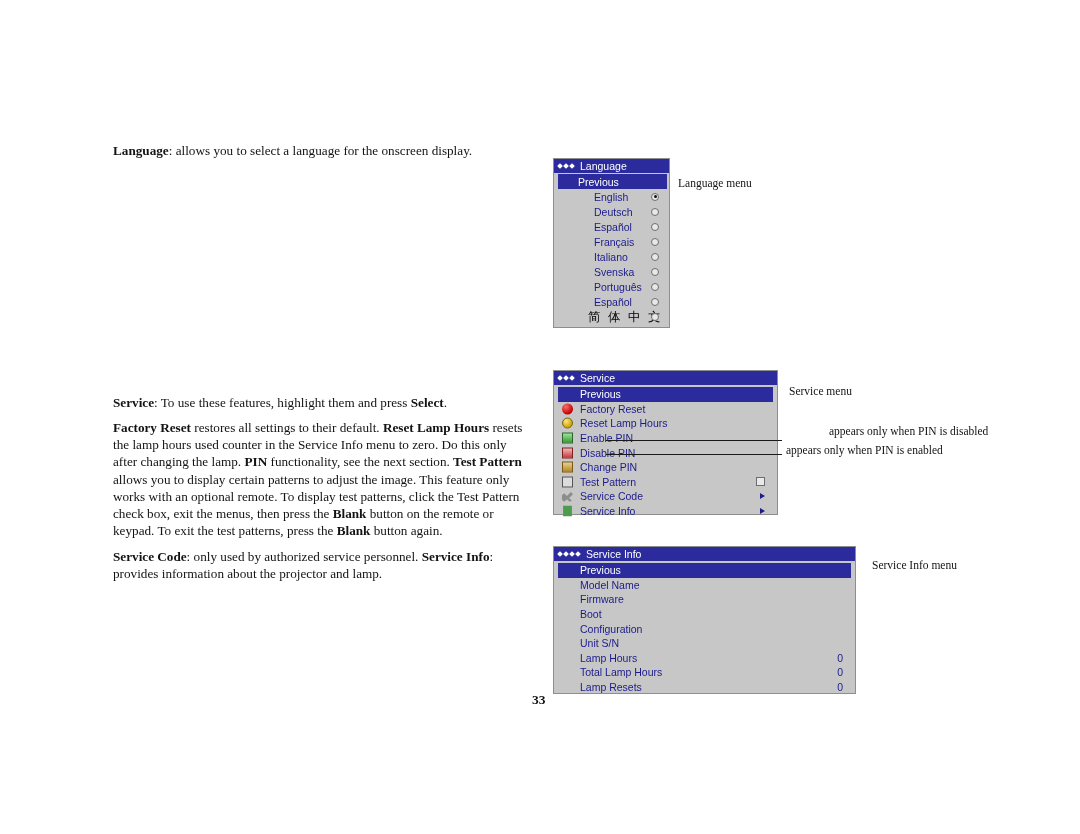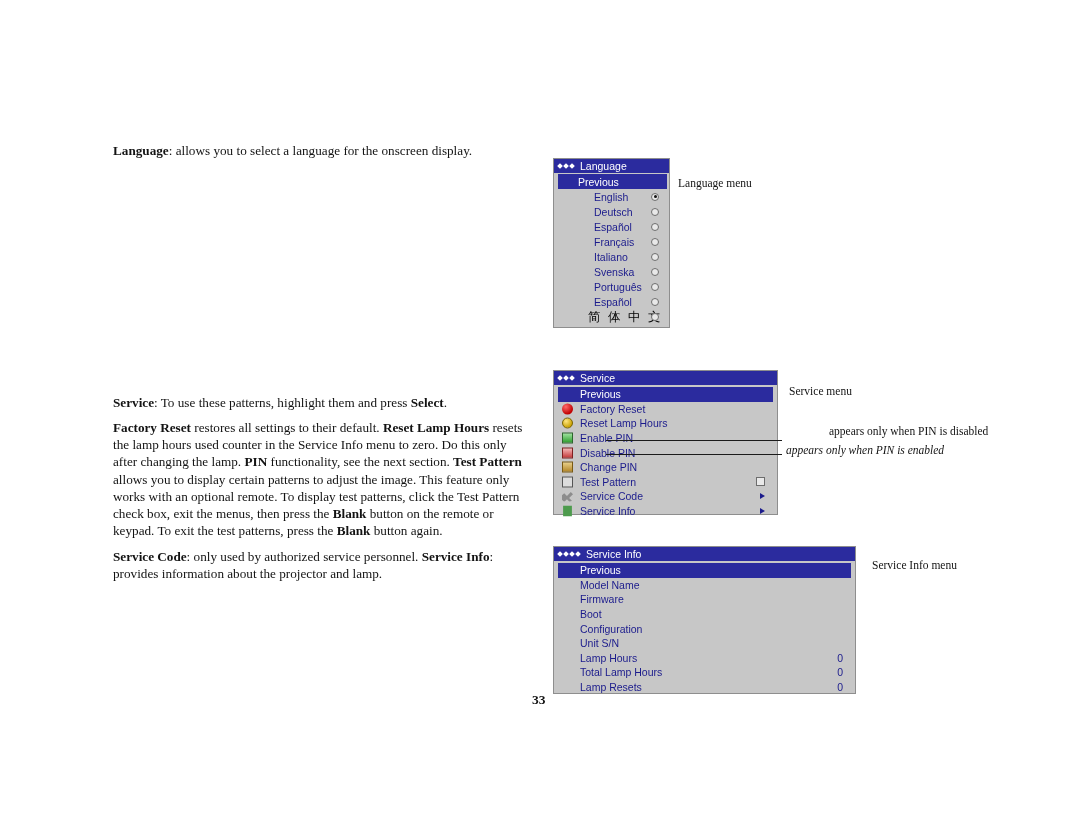--- a/index.html
+++ b/index.html
@@ -46,21 +46,21 @@
   .caption {
     position: absolute;
     font-family: "Liberation Serif", serif;
     font-size: 11.5px;
     color: #131313;
     white-space: nowrap;
   }
   #cap-language { left: 678px; top: 173px; }
   #cap-service  { left: 789px; top: 381px; }
   #cap-pin-disabled { left: 786px; top: 421px; margin-left: 43px; }
-  #cap-pin-enabled  { left: 786px; top: 440px; font-style: italic; }
+  #cap-pin-enabled  { left: 786px; top: 440px; }
   #cap-serviceinfo  { left: 872px; top: 555px; }
 
   
   .leader {
     position: absolute;
     height: 1px;
     background: #1a1a1a;
   }
   #leader-enable  { left: 606px; top: 436px; width: 176px; }
   #leader-disable { left: 606px; top: 450px; width: 176px; }
@@ -251,21 +251,21 @@
 </head>
 <body>
 
 <div class="page">
 
   <div class="text-col para" id="para-language">
     <span class="b">Language</span><span>: allows you to select a language for the onscreen display.</span>
   </div>
 
   <div class="text-col para" id="para-service">
-    <span class="b">Service</span><span>: To use these patterns, highlight them and press </span><span class="b">Select</span><span>.</span>
+    <span class="b">Service</span><span>: To use these features, highlight them and press </span><span class="b">Select</span><span>.</span>
   </div>
 
   <div class="text-col para" id="para-factory">
     <span class="b">Factory Reset</span><span> restores all settings to their default. </span><span class="b">Reset Lamp Hours</span><span> resets the lamp hours used counter in the Service Info menu to zero. Do this only after changing the lamp. </span><span class="b">PIN</span><span> functionality, see the next section. </span><span class="b">Test Pattern</span><span> allows you to display certain patterns to adjust the image. This feature only works with an optional remote. To display test patterns, click the Test Pattern check box, exit the menus, then press the </span><span class="b">Blank</span><span> button on the remote or keypad. To exit the test patterns, press the </span><span class="b">Blank</span><span> button again.</span>
   </div>
 
   <div class="text-col para" id="para-servicecode">
     <span class="b">Service Code</span><span>: only used by authorized service personnel. </span><span class="b">Service Info</span><span>: provides information about the projector and lamp.</span>
   </div>
 

